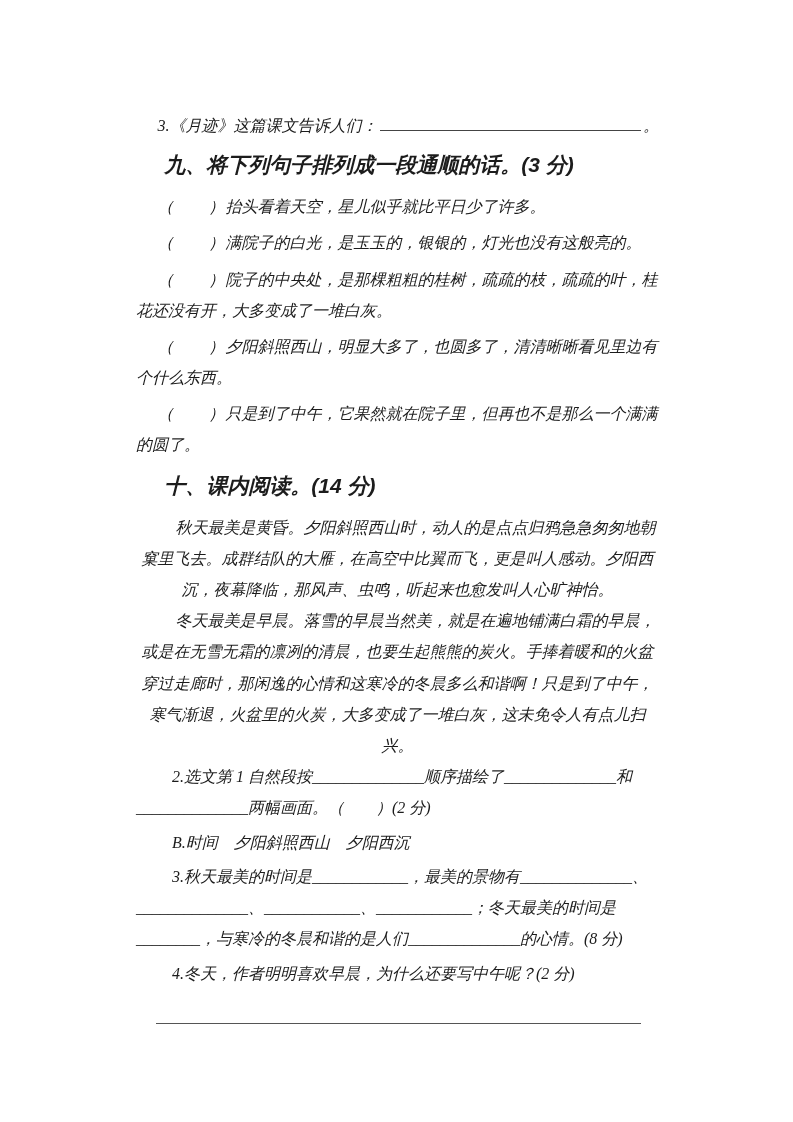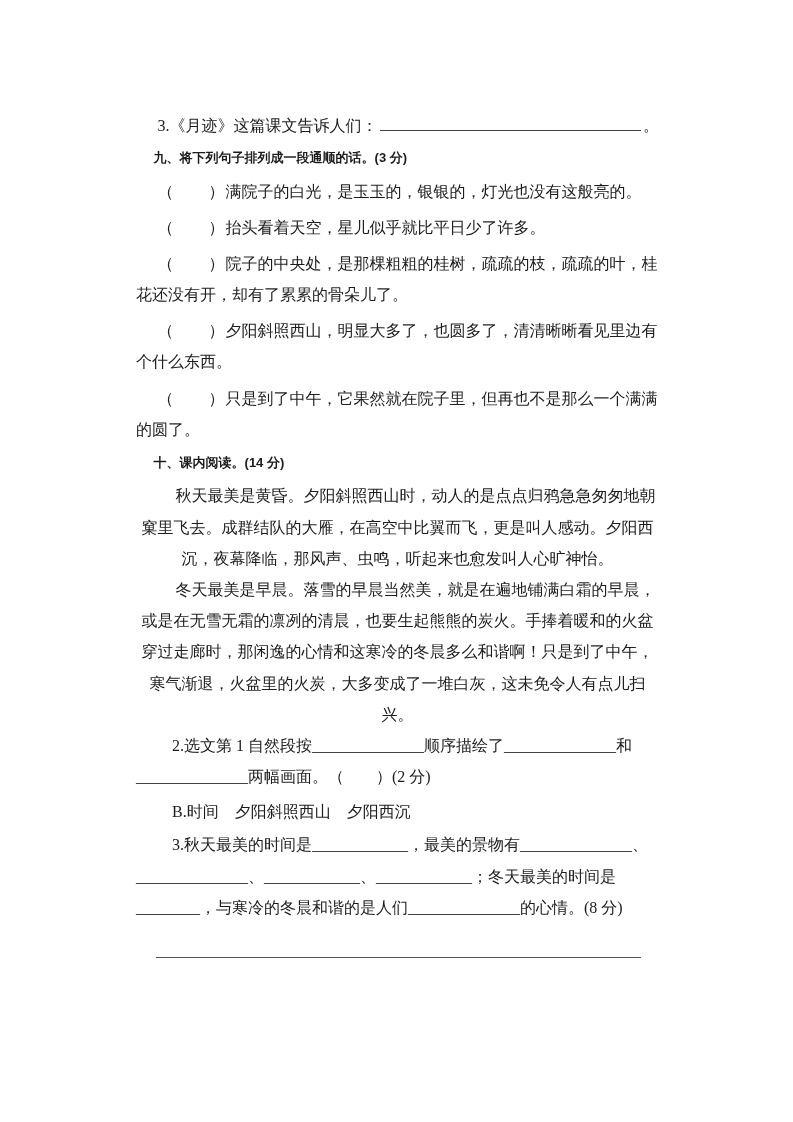--- a/index.html
+++ b/index.html
@@ -8,30 +8,31 @@
     position: relative;
     width: 693px;
     height: 1122px;
     margin: 0 auto;
     background: #ffffff;
     color: #1c1c1c;
     font-family: "Liberation Serif", "DejaVu Serif", serif;
     font-size: 16px;
     padding: 112px 84px 40px 86px;
     overflow: hidden;
+    font-style: italic;
   }
   p { line-height: 1.95; margin: 0 0 5px 0; }
   .ind-sm { text-indent: 1.35em; }   
   .ind-lg { text-indent: 2.25em; }   
   .sec-title {
     font-family: "Liberation Sans", "DejaVu Sans", sans-serif;
     font-weight: bold;
     text-indent: 1.35em;
     line-height: 1.95;
-    font-size: 13px;
+    font-size: 21px;
     margin: 4px 0 5px 0;
   }
   .toprow { display: flex; align-items: baseline; text-indent: 0; margin-bottom: 8px; }
   .toprow .prefix { white-space: nowrap; padding-left: 1.35em; }
   .toprow .fill-blank {
     flex: 1 1 auto;
     border-bottom: 1px solid #444;
     height: 1.2em;
     margin: 0 2px;
   }
@@ -52,32 +53,33 @@
 <div class="page">
 
   <div class="toprow">
     <span class="prefix">3.《月迹》这篇课文告诉人们：</span>
     <span class="fill-blank"></span>
     <span class="suffix">。</span>
   </div>
 
   <h3 class="sec-title">九、将下列句子排列成一段通顺的话。(3 分)</h3>
 
+  <p class="ind-sm"><span class="bracket">（　　）</span><span>抬头看着天空，星儿似乎就比平日少了许多。</span></p>
   <p class="ind-sm"><span class="bracket">（　　）</span><span>满院子的白光，是玉玉的，银银的，灯光也没有这般亮的。</span></p>
-  <p class="ind-sm"><span class="bracket">（　　）</span><span>抬头看着天空，星儿似乎就比平日少了许多。</span></p>
-  <p class="ind-sm"><span class="bracket">（　　）</span><span>院子的中央处，是那棵粗粗的桂树，疏疏的枝，疏疏的叶，桂花还没有开，却有了累累的骨朵儿了。</span></p>
+  <p class="ind-sm"><span class="bracket">（　　）</span><span>院子的中央处，是那棵粗粗的桂树，疏疏的枝，疏疏的叶，桂花还没有开，大多变成了一堆白灰。</span></p>
   <p class="ind-sm"><span class="bracket">（　　）</span><span>夕阳斜照西山，明显大多了，也圆多了，清清晰晰看见里边有个什么东西。</span></p>
   <p class="ind-sm"><span class="bracket">（　　）</span><span>只是到了中午，它果然就在院子里，但再也不是那么一个满满的圆了。</span></p>
 
   <h3 class="sec-title">十、课内阅读。(14 分)</h3>
 
   <div class="passage">
     <p class="ind-lg">秋天最美是黄昏。夕阳斜照西山时，动人的是点点归鸦急急匆匆地朝窠里飞去。成群结队的大雁，在高空中比翼而飞，更是叫人感动。夕阳西沉，夜幕降临，那风声、虫鸣，听起来也愈发叫人心旷神怡。</p>
     <p class="ind-lg">冬天最美是早晨。落雪的早晨当然美，就是在遍地铺满白霜的早晨，或是在无雪无霜的凛冽的清晨，也要生起熊熊的炭火。手捧着暖和的火盆穿过走廊时，那闲逸的心情和这寒冷的冬晨多么和谐啊！只是到了中午，寒气渐退，火盆里的火炭，大多变成了一堆白灰，这未免令人有点儿扫兴。</p>
   </div>
 
   <p class="ind-lg subq">2.选文第 1 自然段按______________顺序描绘了______________和______________两幅画面。（　　）(2 分)</p>
   <p class="ind-lg option">B.时间　夕阳斜照西山　夕阳西沉</p>
   <p class="ind-lg subq">3.秋天最美的时间是____________，最美的景物有______________、______________、____________、____________；冬天最美的时间是________，与寒冷的冬晨和谐的是人们______________的心情。(8 分)</p>
+  <p class="ind-lg subq">4.冬天，作者明明喜欢早晨，为什么还要写中午呢？(2 分)</p>
 
   <div class="answer-line"></div>
 
 </div>
 
 </body></html>

